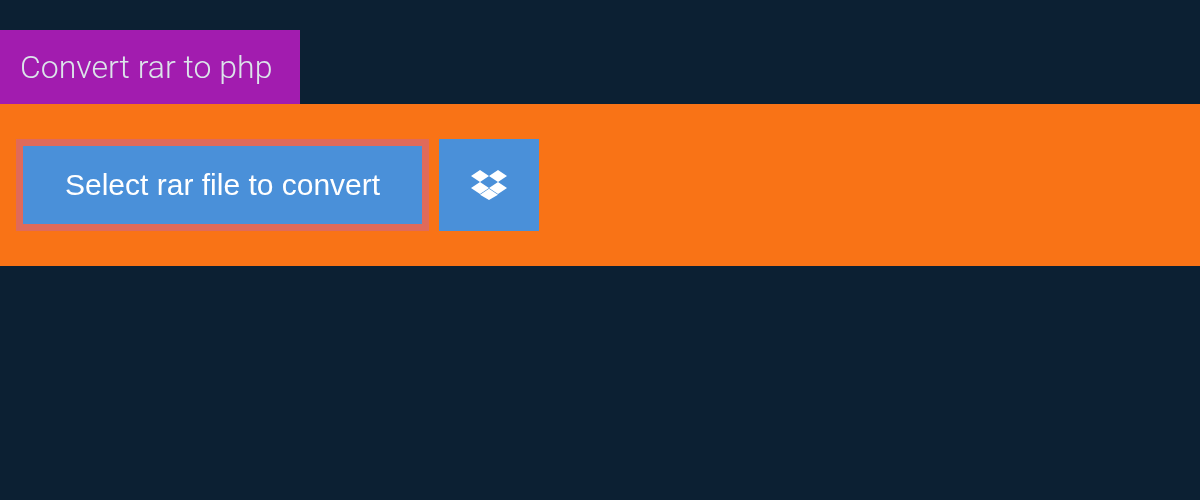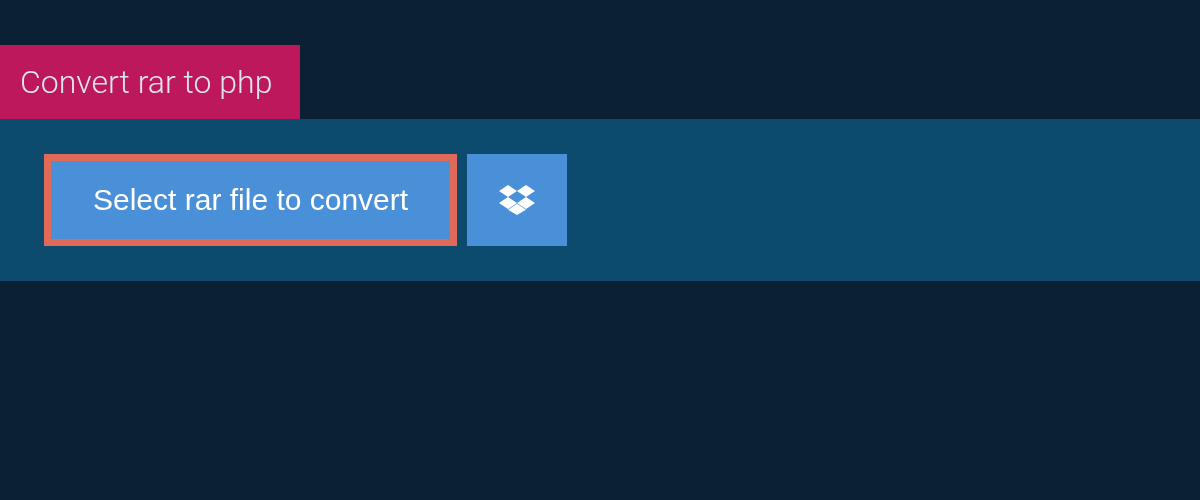--- a/index.html
+++ b/index.html
@@ -9,33 +9,33 @@
     }
     body {
       width: 1200px;
       height: 500px;
       background-color: #0c2033;
       font-family: -apple-system, BlinkMacSystemFont, "Segoe UI", Roboto, "Helvetica Neue", Arial, sans-serif;
       overflow: hidden;
     }
     .tab-container {
       display: inline-block;
-      background-color: #be185d;
+      background-color: #a21caf;
       padding: 18px 28px 18px 20px;
-      margin-top: 45px;
+      margin-top: 30px;
       margin-left: 0;
     }
     .tab-title {
       color: #dce5ea;
       font-size: 32px;
       font-weight: 300;
     }
     .content-panel {
-      background-color: #0c4a6e;
-      padding: 35px 44px;
+      background-color: #f97316;
+      padding: 35px 16px;
       width: 100%;
     }
     .button-row {
       display: flex;
       gap: 10px;
       align-items: stretch;
     }
     .select-file-button {
       background-color: #4a90d9;
       border: 7px solid #e06a5a;

